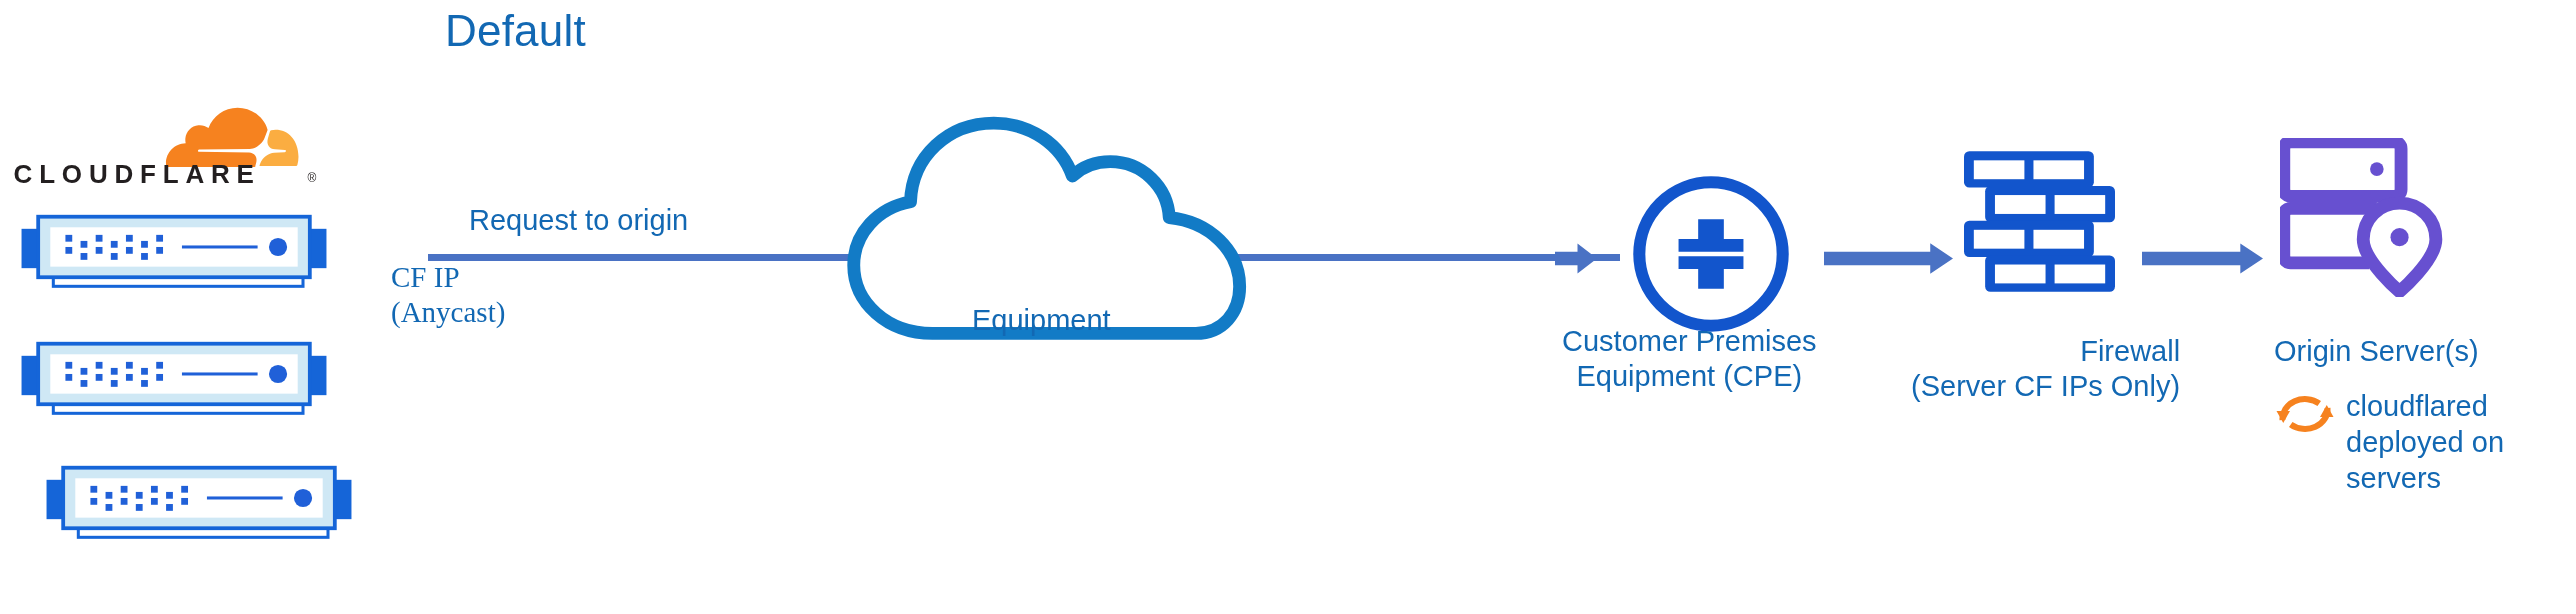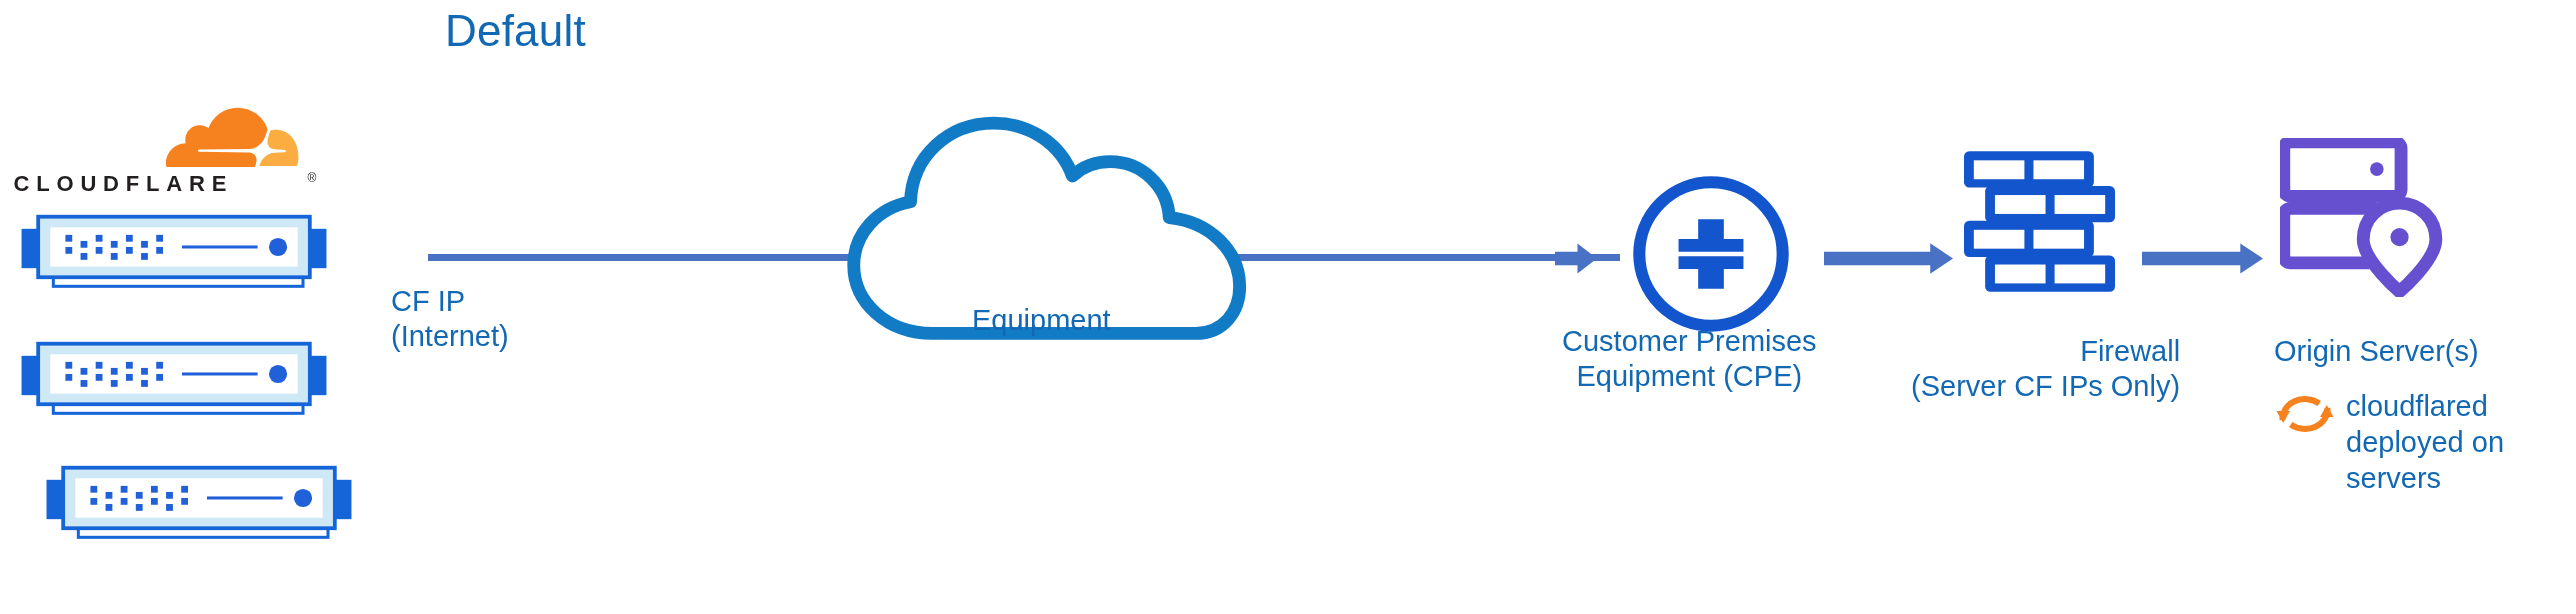--- a/index.html
+++ b/index.html
@@ -34,23 +34,23 @@
   #cloudflare-logo {
     left: 13.6px;
     top: 107px;
     width: 312px;
     height: 106px;
   }
   #cf-logo-mark { position: absolute; left: 148px; top: 0px; width: 144px; height: 62px; }
   #cf-logo-wordmark {
     position: absolute;
     left: 0px;
-    top: 64px;
+    top: 52px;
     width: 312px;
-    font-size: 22px;
+    font-size: 26px;
     font-weight: bold;
     letter-spacing: 6.8px;
     color: #231f20;
     white-space: nowrap;
   }
   #cf-logo-reg {
     position: absolute;
     left: 294px;
     top: 64px;
     font-size: 12px;
@@ -77,21 +77,21 @@
   #arrow-firewall-origin { left: 2142px; top: 241px; }
 
   
   .lbl {
     color: #1268b3;
     font-size: 29px;
     line-height: 1.22;
     white-space: nowrap;
   }
   #label-request-to-origin { left: 469px; top: 203px; }
-  #label-cf-ip { left: 391px; top: 284px; }
+  #label-cf-ip { left: 391px; top: 260px; font-family: Liberation Serif, serif; }
   #label-internet { left: 972px; top: 303px; font-size: 29px; }
   #label-cpe   { left: 1562px; top: 324px; text-align: center; }
   #label-firewall { left: 1911px; top: 334px; text-align: right; }
   #label-origin { left: 2274px; top: 334px; text-align: center; }
   #label-cloudflared { left: 2346px; top: 389px; line-height: 1.24; }
 
   
   #internet-cloud { left: 840px; top: 114px; }
   #cpe-icon { left: 1631px; top: 174px; }
   #firewall-icon { left: 1964px; top: 151px; }
@@ -198,23 +198,24 @@
   </svg>
 
   <svg class="abs" id="internet-cloud" width="424" height="227" viewBox="0 0 560 300">
     <path d="M122 290 C62 290 18 249 18 200 C18 158 50 124 93 116
              C95 56 143 12 203 12 C251 12 292 40 307 82
              C320 70 338 63 357 63 C399 63 433 96 435 137
              C488 142 528 181 528 228 C528 262 506 290 470 290 Z" fill="#ffffff" stroke="#127bc6" stroke-width="17" stroke-linejoin="round"></path>
   </svg>
   <div class="abs lbl" id="label-internet">Equipment</div>
 
+  <div class="abs lbl" id="label-request-to-origin">Request to origin</div>
   <div class="abs lbl" id="label-cf-ip">
     <div>CF IP</div>
-    <div>(Internet)</div>
+    <div>(Anycast)</div>
   </div>
 
   <svg class="abs" id="cpe-icon" width="160" height="160" viewBox="0 0 212 212">
     <circle cx="106" cy="106" r="95" fill="#ffffff" stroke="#1255cc" stroke-width="16"></circle>
     <g fill="#1255cc">
 
       <path d="M52 47 L93 88 L93 62 L110 62 L110 105 L67 105 L67 88 L93 88 L52 47 Z" transform="translate(-4,-2)"></path>
 
       <path d="M160 47 L119 88 L119 62 L102 62 L102 105 L145 105 L145 88 L119 88 L160 47 Z" transform="translate(4,-2) scale(1,1)"></path>
 

